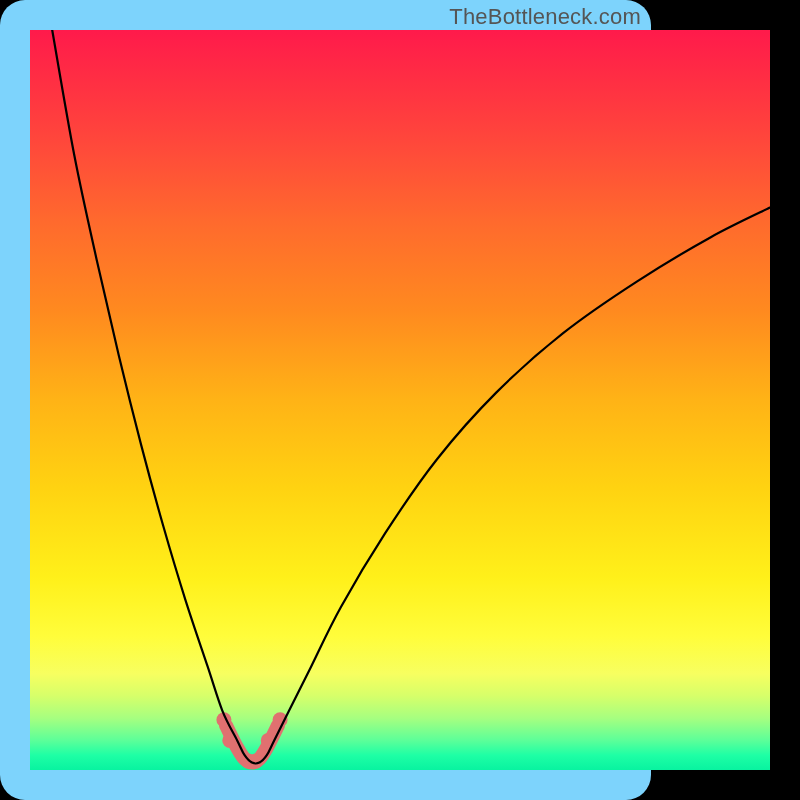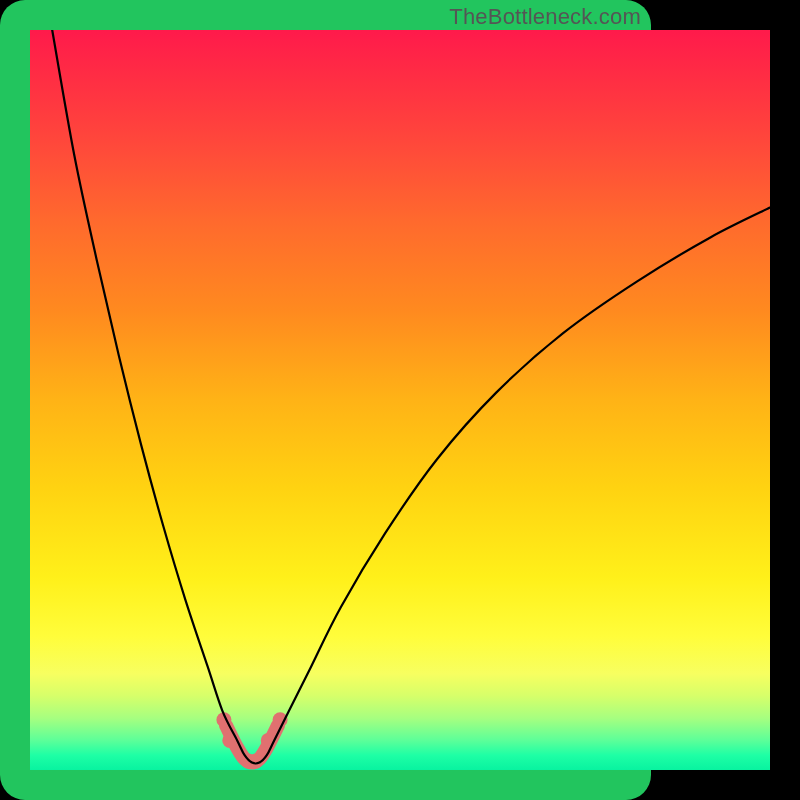--- a/index.html
+++ b/index.html
@@ -10,21 +10,21 @@
     background: #000;
     overflow: hidden;
     font-family: Arial, Helvetica, sans-serif;
   }
   .frame {
     position: absolute;
     top: 0;
     left: 0;
     width: 651px;
     height: 800px;
-    background: #22c55e;
+    background: #7dd3fc;
     border-radius: 25px;
   }
   .watermark {
     position: absolute;
     top: 4px;
     right: 10px;
     color: #555;
     font-size: 22px;
     font-weight: 500;
     letter-spacing: 0.2px;

